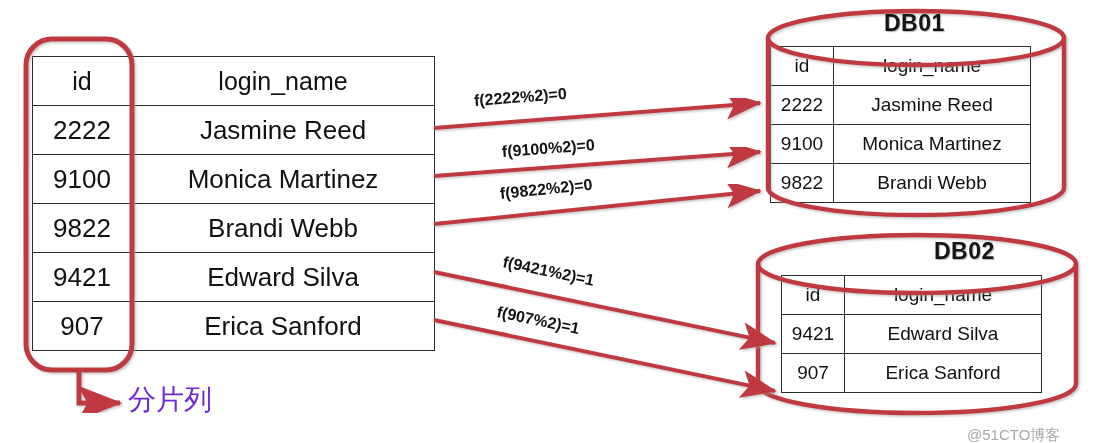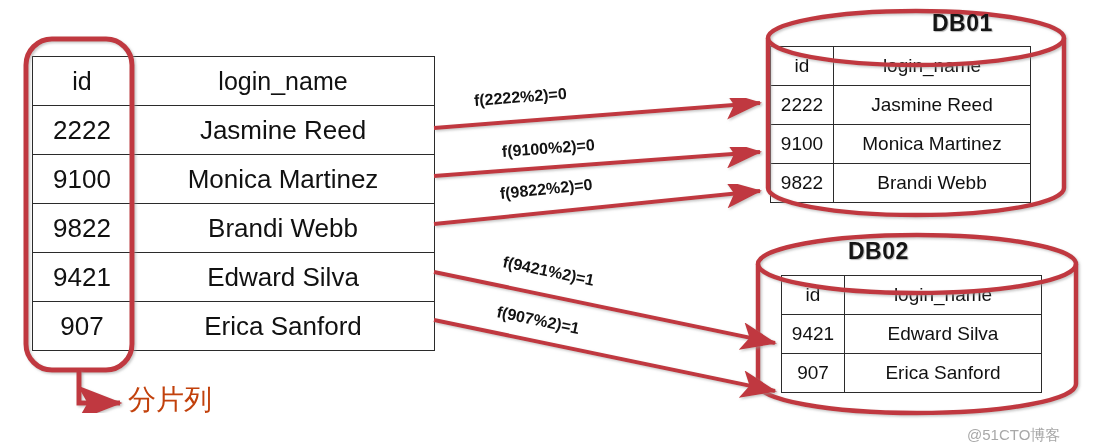--- a/index.html
+++ b/index.html
@@ -61,40 +61,40 @@
 
   
   .cyl-label {
     position: absolute;
     font-weight: bold;
     font-size: 23px;
     color: #151515;
     letter-spacing: 0.5px;
     text-shadow: 1px 1px 1px rgba(120,120,120,0.55);
   }
-  #db01-label { left: 884px; top: 10px; margin-left: 48px; }
-  #db02-label { left: 848px; top: 238px; }
+  #db01-label { left: 884px; top: 10px; }
+  #db02-label { left: 934px; top: 238px; }
 
   
   .fn-label {
     position: absolute;
     font-size: 16px;
     font-weight: bold;
     color: #121212;
     white-space: nowrap;
   }
   .fn-slant { transform-origin: left center; }
 
   
   #shard-col-label {
     position: absolute;
     left: 128px;
     top: 381px;
     font-size: 28px;
-    color: #c2410c;
+    color: #6d28d9;
     white-space: nowrap;
   }
 
   
   #watermark {
     position: absolute;
     left: 967px;
     top: 426px;
     font-size: 15px;
     color: #a8a8a8;

